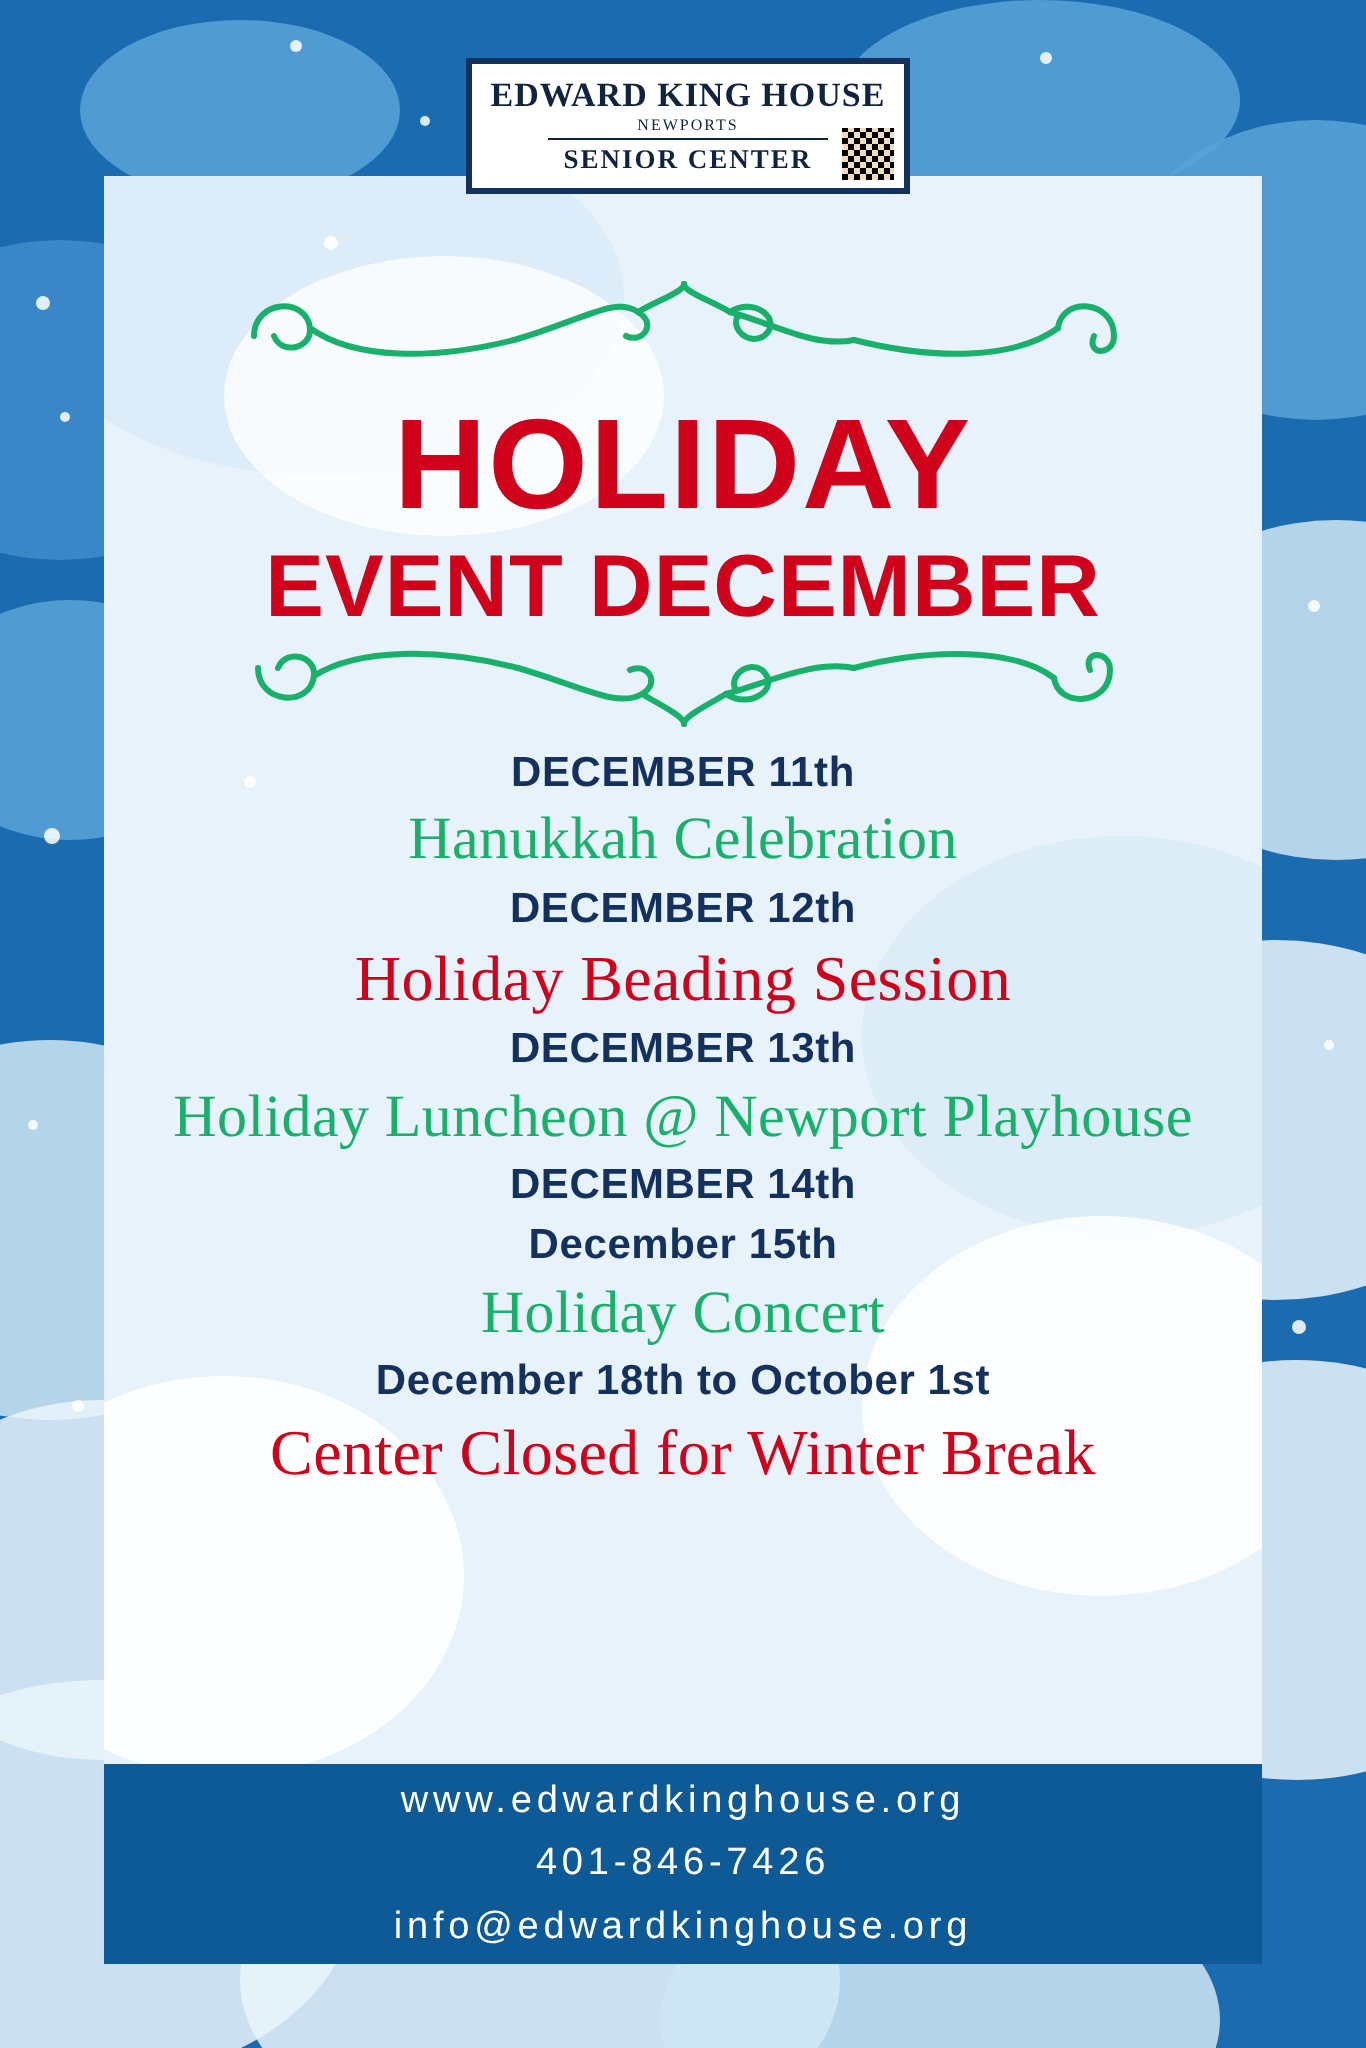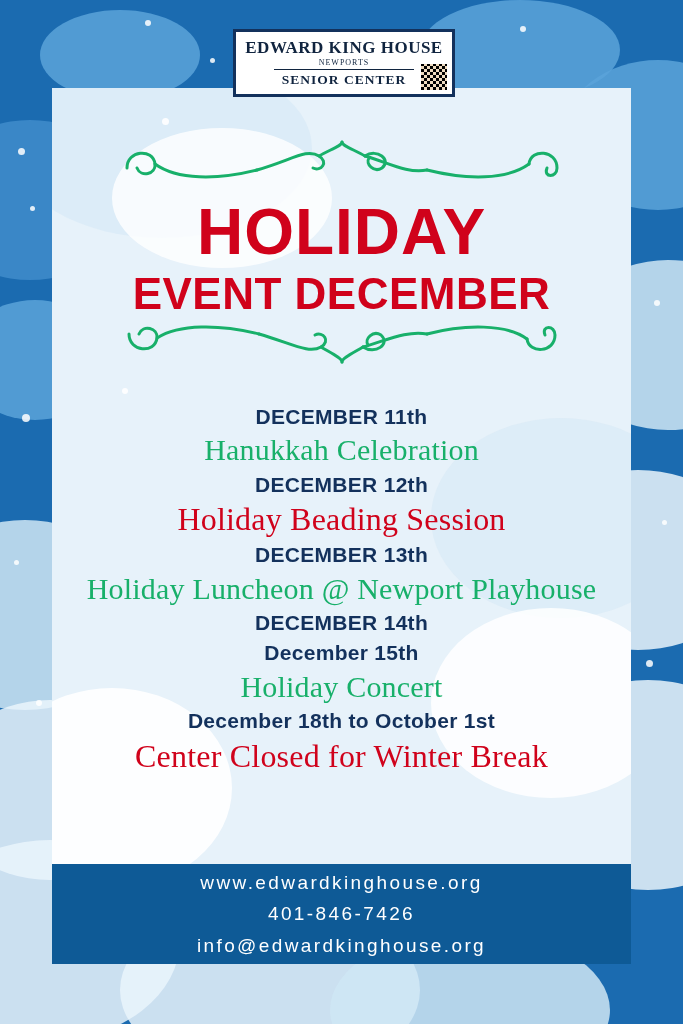--- a/index.html
+++ b/index.html
@@ -152,21 +152,21 @@
     font-family: "Liberation Sans", sans-serif;
     font-weight: bold;
     font-size: 44px;
     letter-spacing: 0.5px;
     color: #d0021b;
     line-height: 1;
     margin-top: 8px;
   }
 
   .schedule {
-    margin-top: 39px;
+    margin-top: 9px;
   }
   .event {
     margin-bottom: 2px;
   }
   .event-date {
     font-family: "Liberation Sans", sans-serif;
     font-weight: bold;
     font-size: 21px;
     color: #13315c;
     letter-spacing: 0.3px;
@@ -179,21 +179,21 @@
     letter-spacing: 0.2px;
   }
   .event-name.green { color: #18b06a; }
   .event-name.red   { color: #d0021b; }
   .event-name.big   { font-size: 32px; text-align: center; }
 
   
   .footer {
     position: absolute;
     left: 52px;
-    top: 864px;
+    top: 882px;
     width: 579px;
     height: 100px;
     background: #0e5a96;
     z-index: 10;
     display: flex;
     flex-direction: column;
     align-items: center;
     justify-content: center;
   }
   .footer-line {

